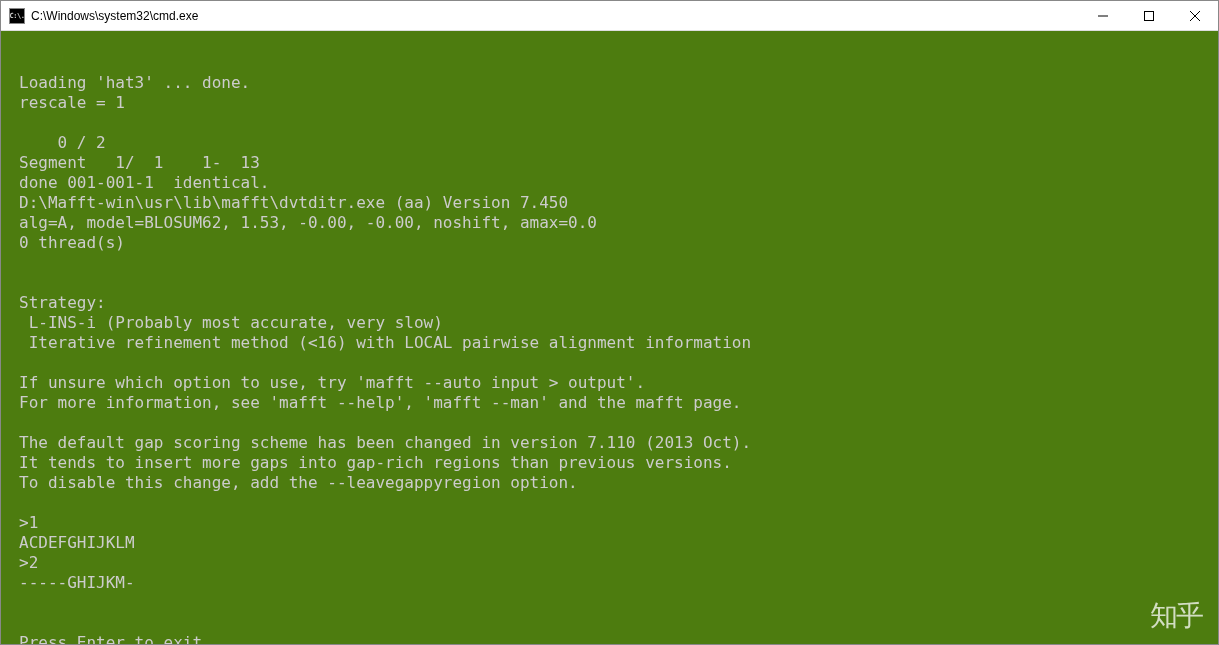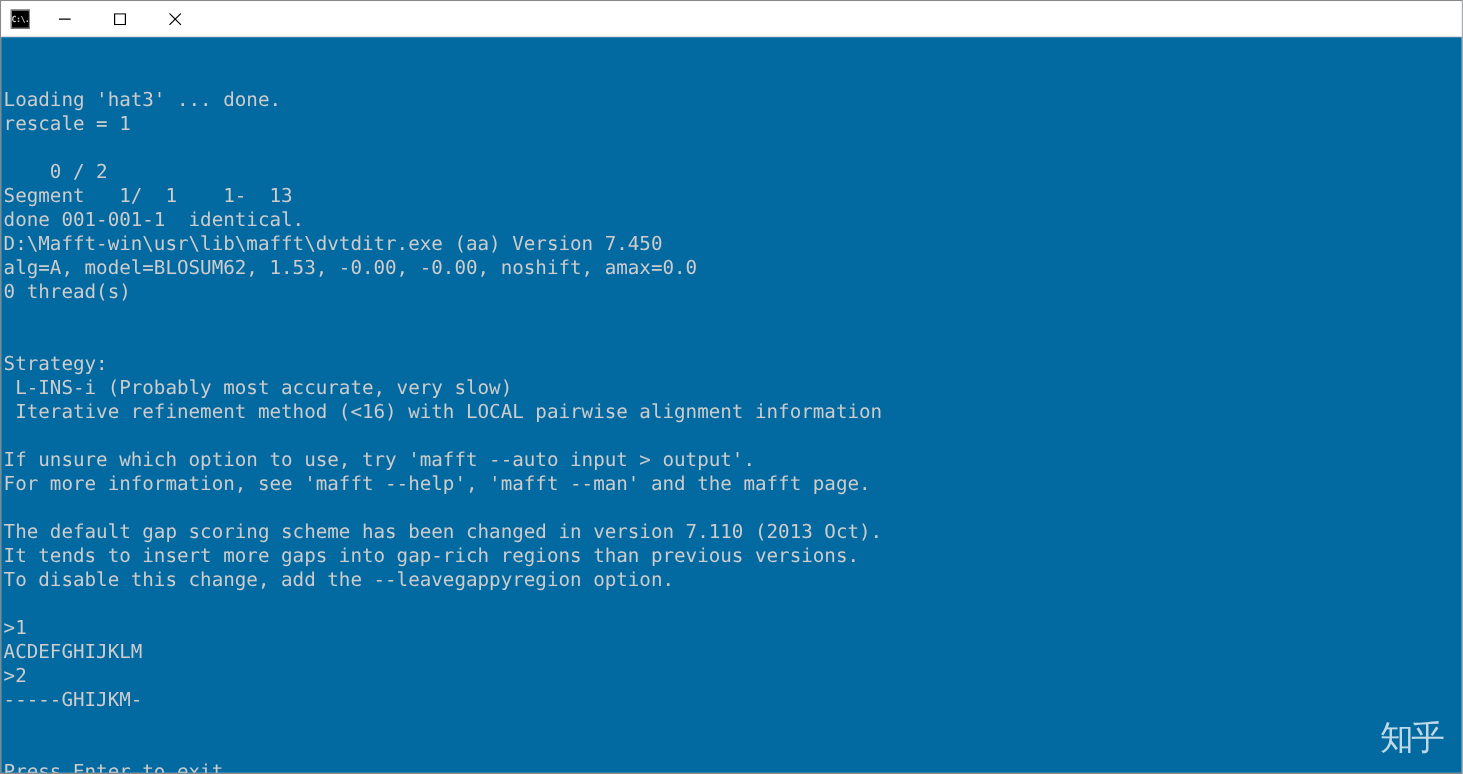--- a/index.html
+++ b/index.html
@@ -64,26 +64,26 @@
       justify-content: center;
       cursor: pointer;
       color: #000;
     }
     .wc-btn svg {
       width: 10px;
       height: 10px;
     }
     .terminal {
       flex: 1;
-      background: #0369a1;
+      background: #4d7c0f;
       color: #cccccc;
       font-family: "Consolas", "NSimSun", monospace;
       font-size: 16px;
       line-height: 20px;
-      padding: 2px 2px;
+      padding: 2px 18px;
       white-space: pre;
       overflow: hidden;
       position: relative;
     }
     .watermark {
       position: absolute;
       right: 16px;
       bottom: 18px;
       color: rgba(255,255,255,0.75);
       font-family: "Microsoft YaHei", "PingFang SC", sans-serif;
@@ -99,20 +99,21 @@
       font-size: 28px;
       letter-spacing: -2px;
     }
   </style>
 </head>
 <body>
 
 <div class="window">
   <div class="titlebar">
     <div class="titlebar-icon">C:\.</div>
+    <div class="titlebar-text">C:\Windows\system32\cmd.exe</div>
     <div class="window-controls">
       <div class="wc-btn">
         <svg viewBox="0 0 10 10">
             <line x1="0" y1="5" x2="10" y2="5" stroke="currentColor" stroke-width="1"></line>
           </svg>
       </div>
       <div class="wc-btn">
         <svg viewBox="0 0 10 10">
             <rect x="0.5" y="0.5" width="9" height="9" fill="none" stroke="currentColor" stroke-width="1"></rect>
           </svg>

